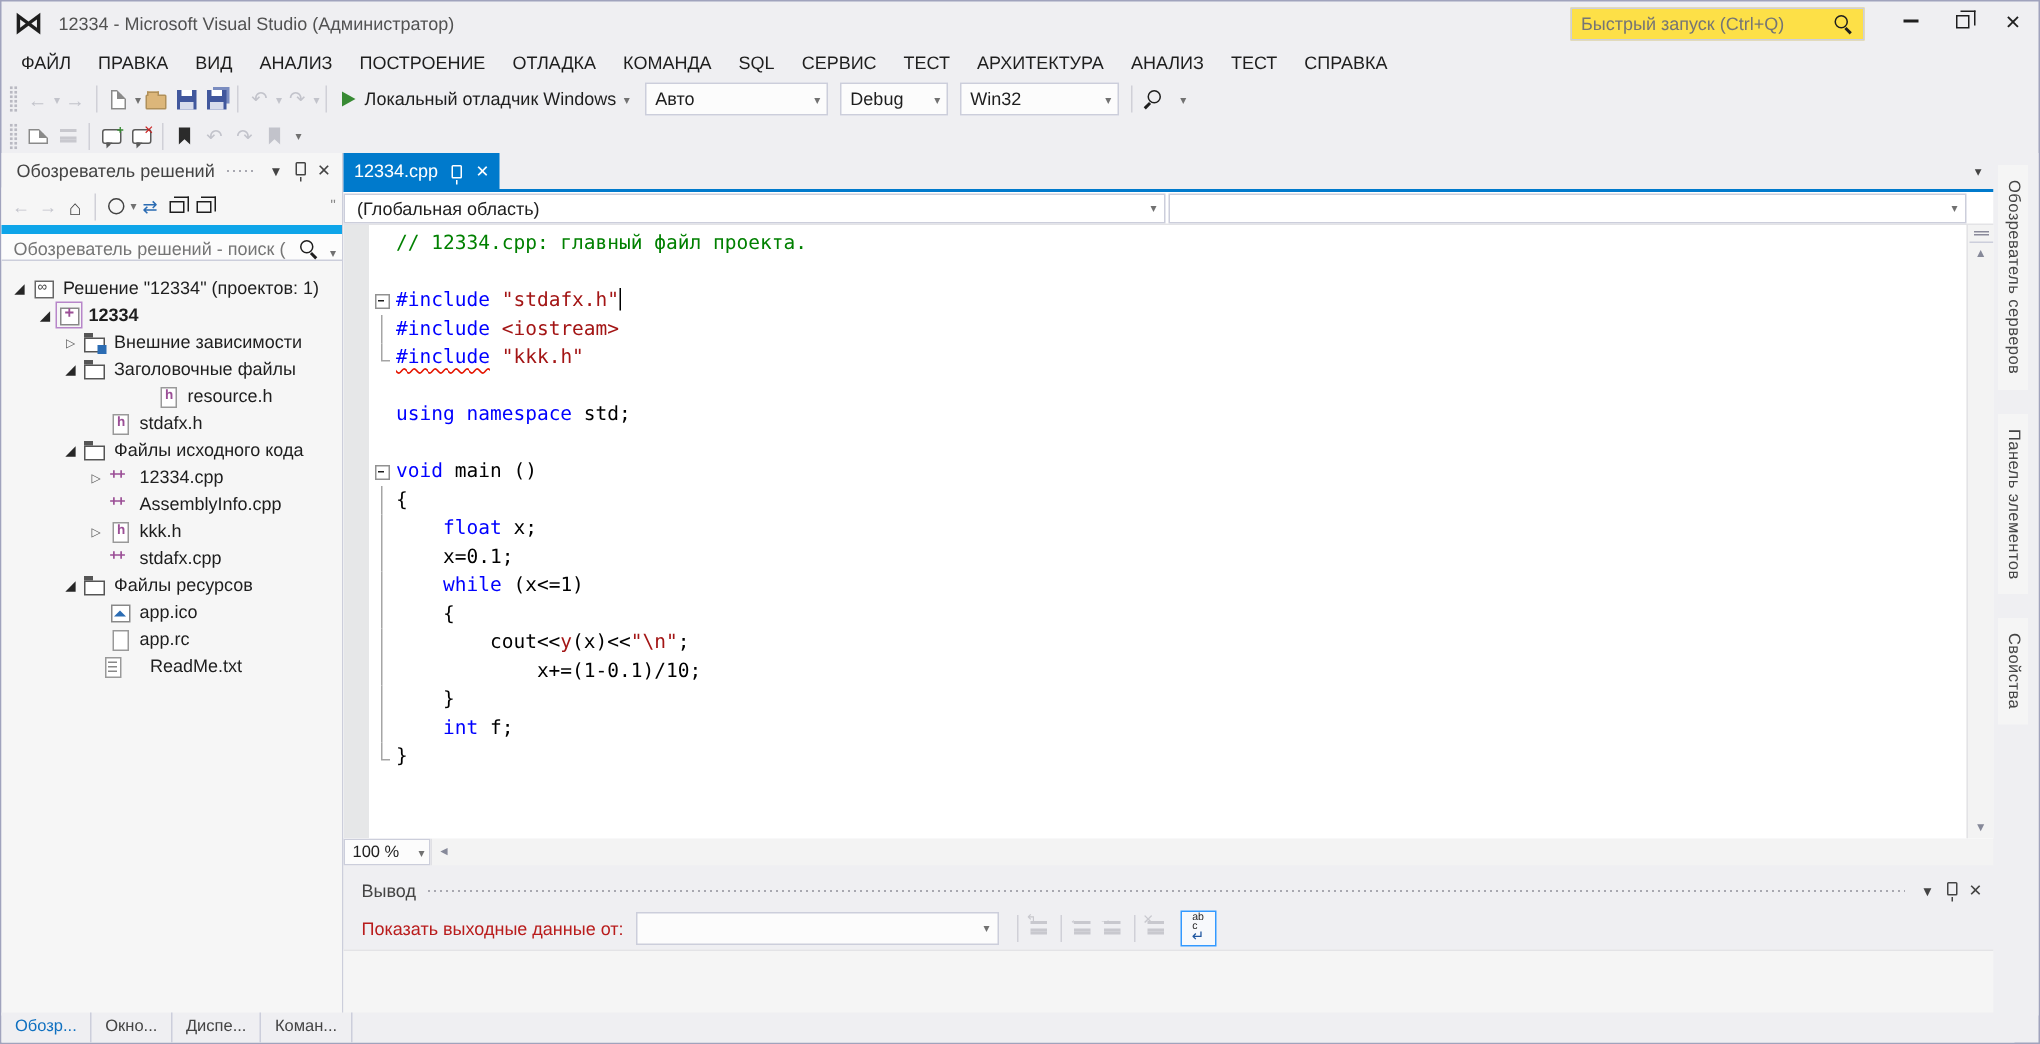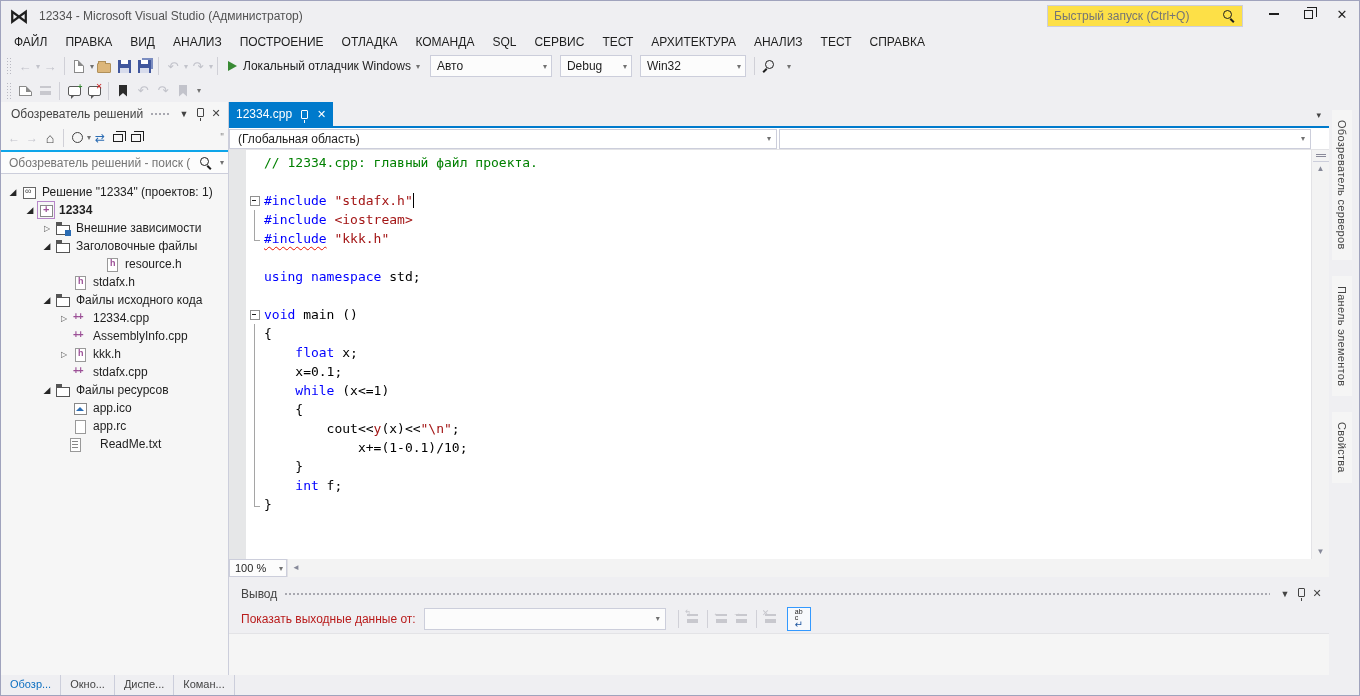--- a/index.html
+++ b/index.html
@@ -67,21 +67,21 @@
 
   
   .panel-header { height:23px; display:flex; align-items:center; padding:0 4px 0 10px; color:#444; }
   .dotted { flex:1; height:5px; margin:0 7px;
      background-image:radial-gradient(#a8a8b0 0.8px, transparent 0.9px); background-size:4px 4px; background-position:0 1px; }
   .ph-icon { width:16px; text-align:center; color:#444; font-size:9px; }
   .pin-ico { width:7px; height:9px; border:1px solid #444; border-radius:1px; position:relative; display:inline-block; }
   .pin-ico::after { content:''; position:absolute; left:2px; top:9px; width:1px; height:3px; background:#444; }
   .se-toolbar { height:25px; display:flex; align-items:center; padding:0 4px; background:#f6f6f6; }
   .se-toolbar .tbtn { font-size:12px; min-width:18px; }
-  .se-search { height:24px; border-top:2px solid #0ea5e9; border-bottom:1px solid #cccedb; background:#fcfcfc; display:flex; align-items:center; padding-right:4px; }
+  .se-search { height:24px; border-top:6px solid #0ea5e9; border-bottom:1px solid #cccedb; background:#fcfcfc; display:flex; align-items:flex-end; padding-right:4px; }
   .se-search input { flex:1; border:none; outline:none; background:transparent; font-family:inherit; font-size:12px; color:#888; padding:0 8px; min-width:0; }
   .tree { flex:1; padding-top:9px; overflow:hidden; }
   .tree-row { height:18px; display:flex; align-items:center; white-space:nowrap; }
   .tree-arrow { width:16px; flex:0 0 16px; text-align:center; font-size:8px; color:#585858; }
   .tree-arrow.expanded { font-size:9px; color:#262626; }
   .ticon { width:16px; height:16px; flex:0 0 16px; margin-right:5px; position:relative; }
   .tree-label { font-size:12px; }
   .tree-row.sel .tree-label { font-weight:bold; }
   .tree-row.sel .ticon { outline:1px solid #b786c9; }
   

